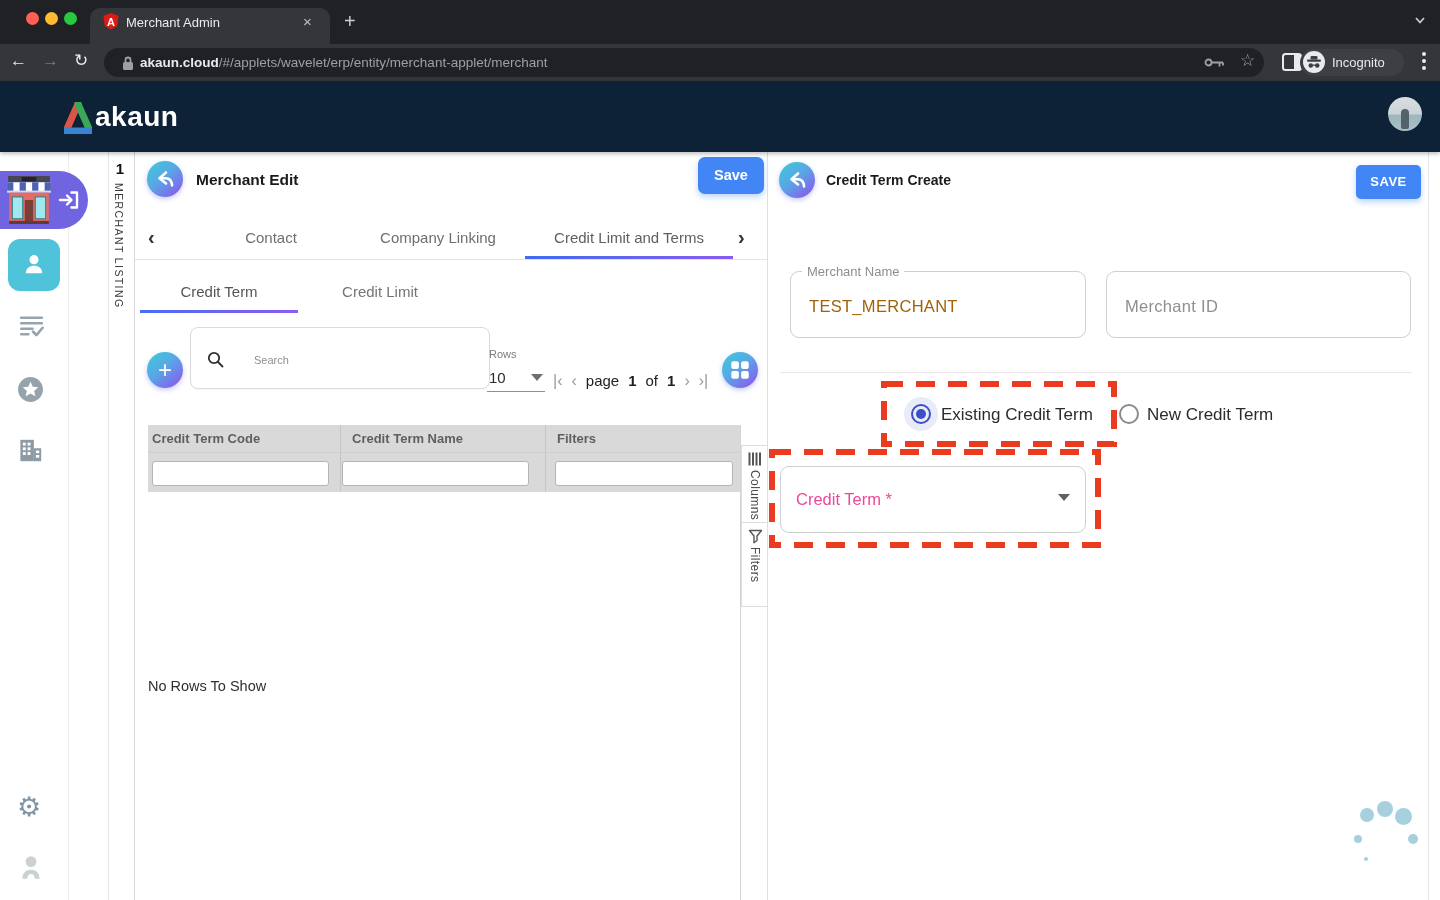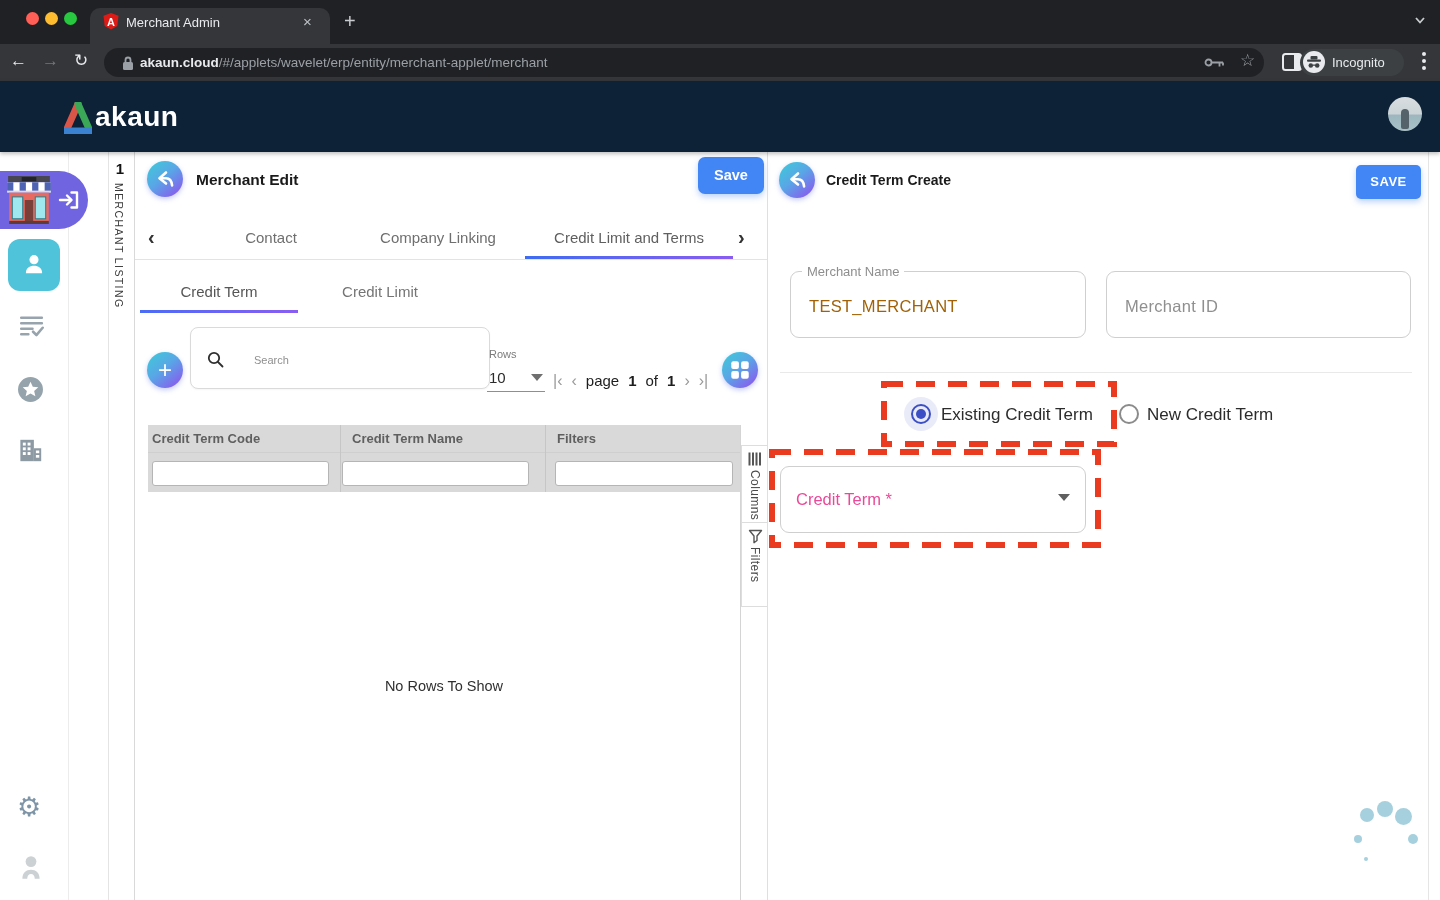--- a/index.html
+++ b/index.html
@@ -98,21 +98,21 @@
   .gridbtn{left:722px;top:352px;}
 
   .thead{left:148px;top:425px;width:592px;height:27px;background:#d9d9d9;}
   .th{top:431px;font-size:13px;font-weight:700;color:#5f5f5f;}
   .th1{left:152px;} .th2{left:352px;} .th3{left:557px;}
   .filterrow{left:148px;top:452px;width:592px;height:40px;background:#d9d9d9;border-top:1px solid #cfcfcf;}
   .colsep{width:1px;top:425px;height:67px;background:#c6c6c6;}
   .cs1{left:340px;} .cs2{left:545px;}
   .f-input{top:461px;height:25px;border:1px solid #b5b5b5;border-radius:3px;background:#fff;outline:none;font-family:inherit;font-size:13px;padding:0 6px;}
   .fi1{left:152px;width:177px;} .fi2{left:342px;width:187px;} .fi3{left:555px;width:178px;}
-  .tbody-empty{left:148px;top:678px;width:592px;text-align:center;font-size:14.5px;color:#2f2f2f;}
+  .tbody-empty{left:148px;top:678px;width:592px;font-size:14.5px;color:#2f2f2f;}
   .table-rline{left:740px;top:425px;width:1px;height:475px;background:#d4d4d4;}
 
   .sidetab{left:741px;width:26px;background:#fff;border:1px solid #ddd;border-right:none;}
   .st1{top:445px;height:78px;}
   .st2{top:522px;height:85px;}
   .sidetab .sicon{position:absolute;left:6px;top:6px;}
   .sidetab-label{position:absolute;left:6px;top:24px;writing-mode:vertical-rl;font-size:12px;color:#4a4a4a;letter-spacing:.4px;}
 
   
   .paneldiv{left:767px;top:152px;width:1px;height:748px;background:#dfdfdf;}

